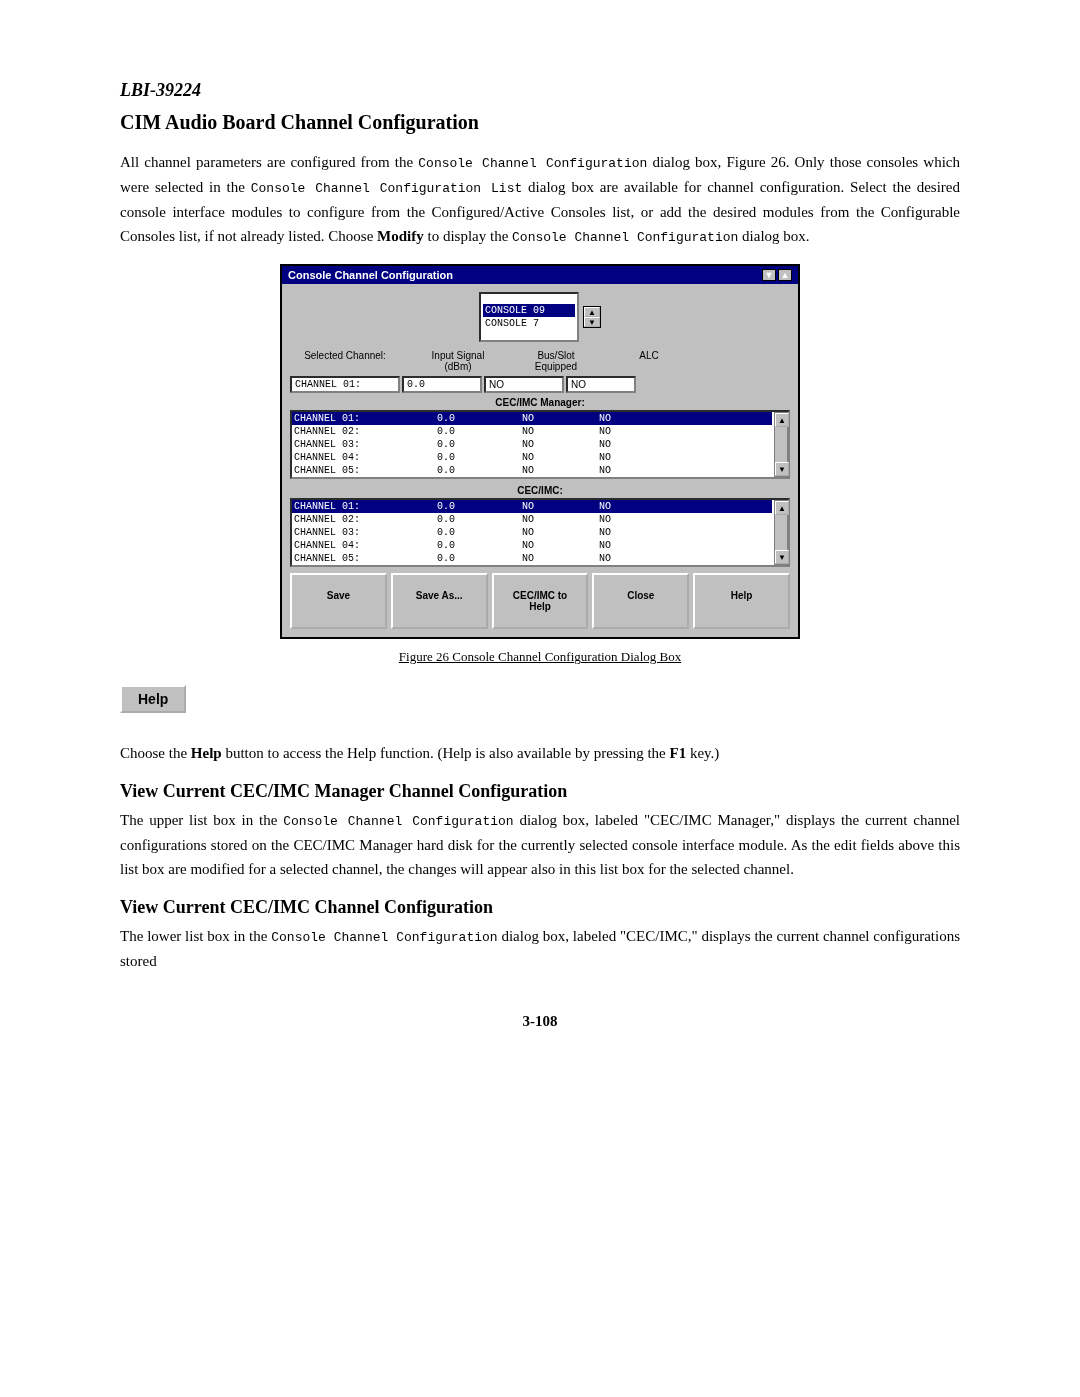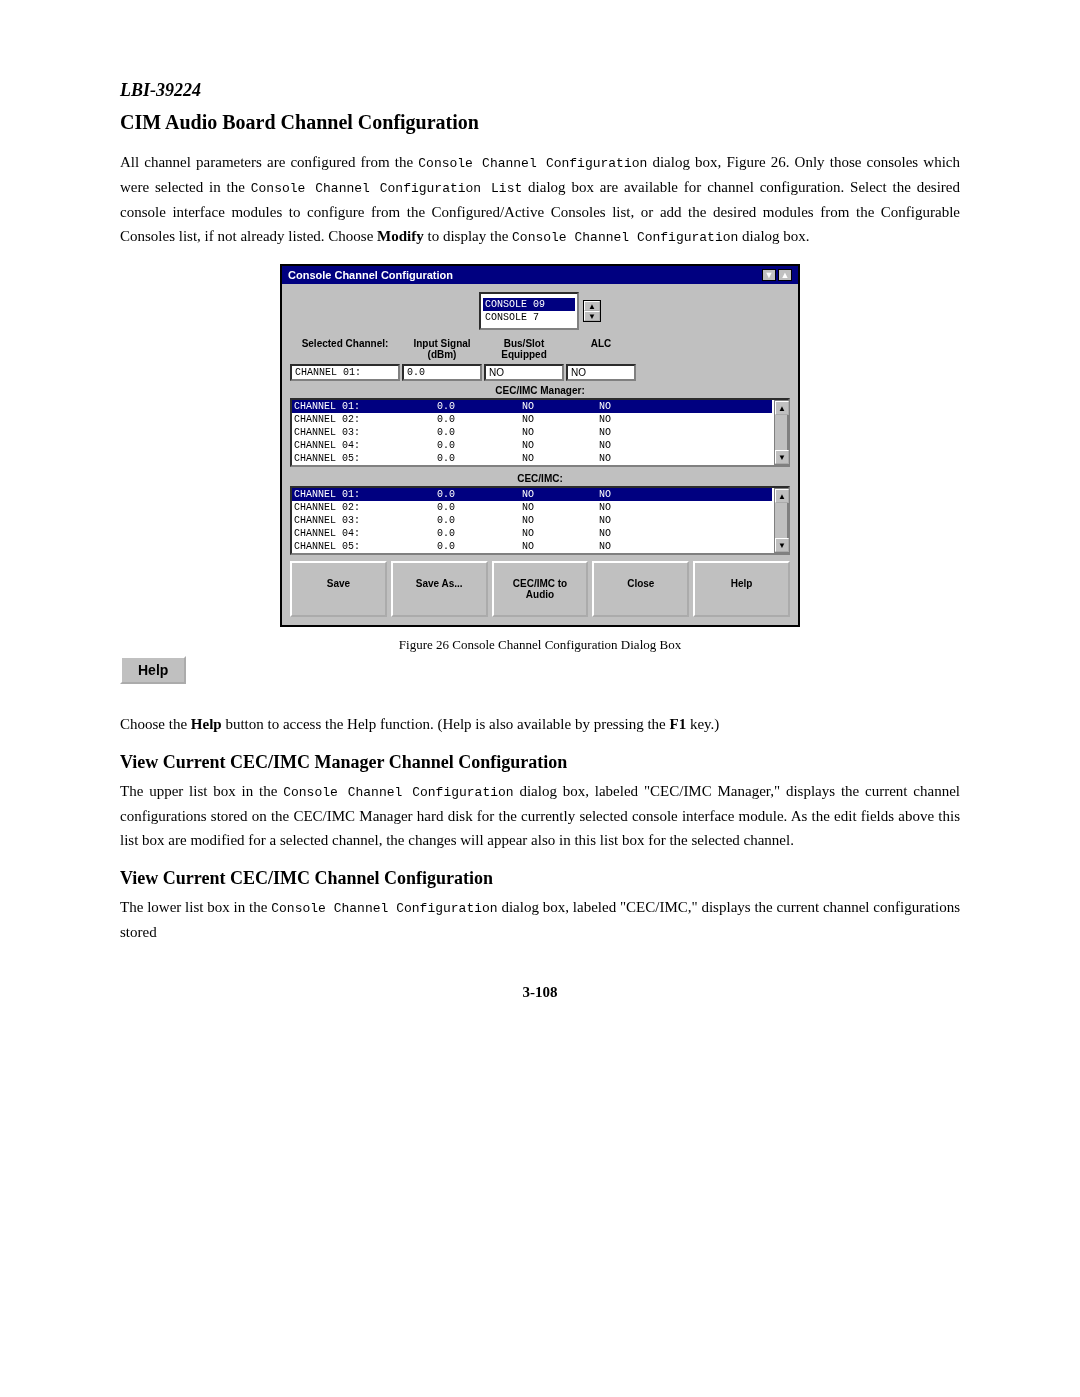--- a/index.html
+++ b/index.html
@@ -78,21 +78,21 @@
       align-items: center;
       margin-bottom: 8px;
       gap: 4px;
     }
     .console-listbox {
       border: 2px inset #808080;
       background: #ffffff;
       width: 100px;
       font-size: 10px;
       font-family: "Courier New", monospace;
-      padding: 4px 2px;
+      padding: 10px 2px;
     }
     .console-listbox div {
       padding: 1px 2px;
     }
     .console-listbox div.selected {
       background: #000080;
       color: #fff;
     }
     .spin-btns {
       display: flex;
@@ -106,24 +106,24 @@
       height: 10px;
       font-size: 8px;
       display: flex;
       align-items: center;
       justify-content: center;
       cursor: pointer;
     }
     .channel-header-row {
       display: grid;
       grid-template-columns: 110px 80px 80px 70px;
-      gap: 2px;
+      gap: 18px;
       margin-bottom: 4px;
       font-size: 10px;
-      font-weight: bold;
+      font-weight: normal;
     }
     .channel-header-row span {
       text-align: center;
     }
     .selected-channel-row {
       display: grid;
       grid-template-columns: 110px 80px 80px 70px;
       gap: 2px;
       margin-bottom: 4px;
       align-items: center;
@@ -208,21 +208,22 @@
       cursor: pointer;
       font-family: Arial, sans-serif;
       font-weight: bold;
       flex: 1;
       text-align: center;
     }
     .figure-caption {
       text-align: center;
       font-size: 13px;
       margin-top: 6px;
-      margin-bottom: 3px;
+      margin-bottom: 20px;
+      text-decoration: underline;
     }
 
     
     .help-button-img {
       display: inline-block;
       background: #c0c0c0;
       border: 2px outset #fff;
       padding: 4px 16px;
       font-family: Arial, Helvetica, sans-serif;
       font-size: 14px;
@@ -371,21 +372,21 @@
       </div>
       <div class="scrollbar-stub">
         <div class="scrollbar-arrow">▲</div>
         <div class="scrollbar-arrow">▼</div>
       </div>
     </div>
 
     <div class="dialog-buttons">
       <div class="dialog-btn">Save</div>
       <div class="dialog-btn">Save As...</div>
-      <div class="dialog-btn">CEC/IMC to Audio</div>
+      <div class="dialog-btn">CEC/IMC to Help</div>
       <div class="dialog-btn">Close</div>
       <div class="dialog-btn">Help</div>
     </div>
   </div>
 </div>
 
 <div class="figure-caption">Figure 26  Console Channel Configuration Dialog Box</div>
 
 <div style="margin-bottom: 14px;">
   <span class="help-button-img">Help</span>

